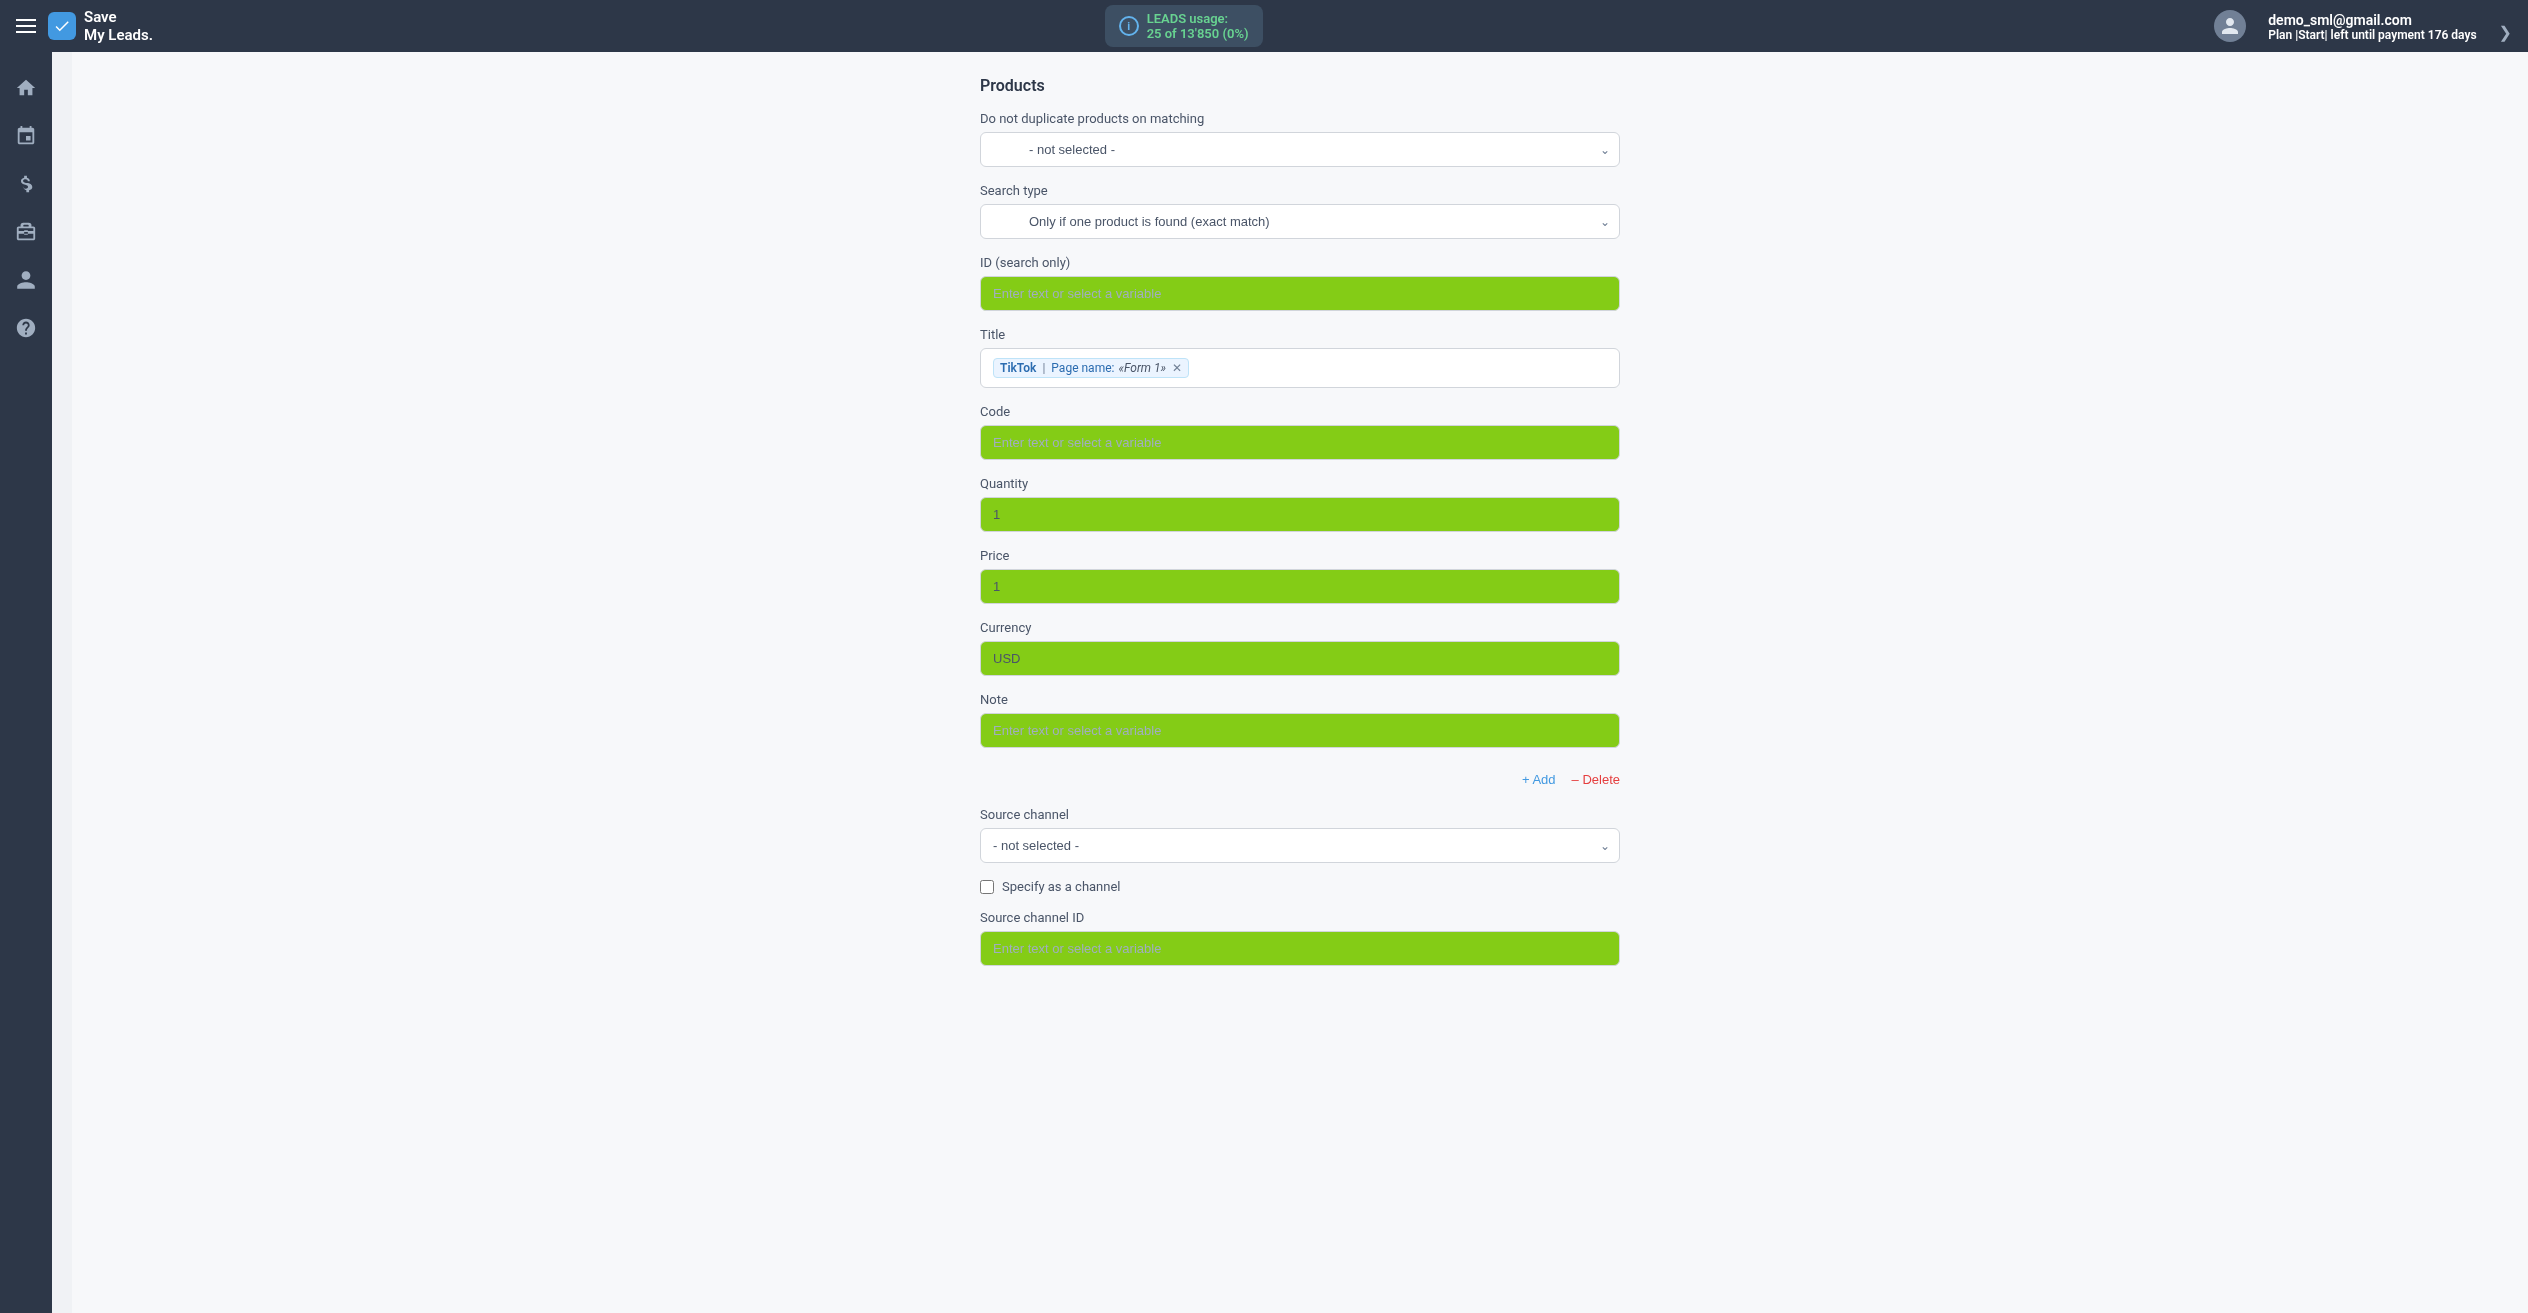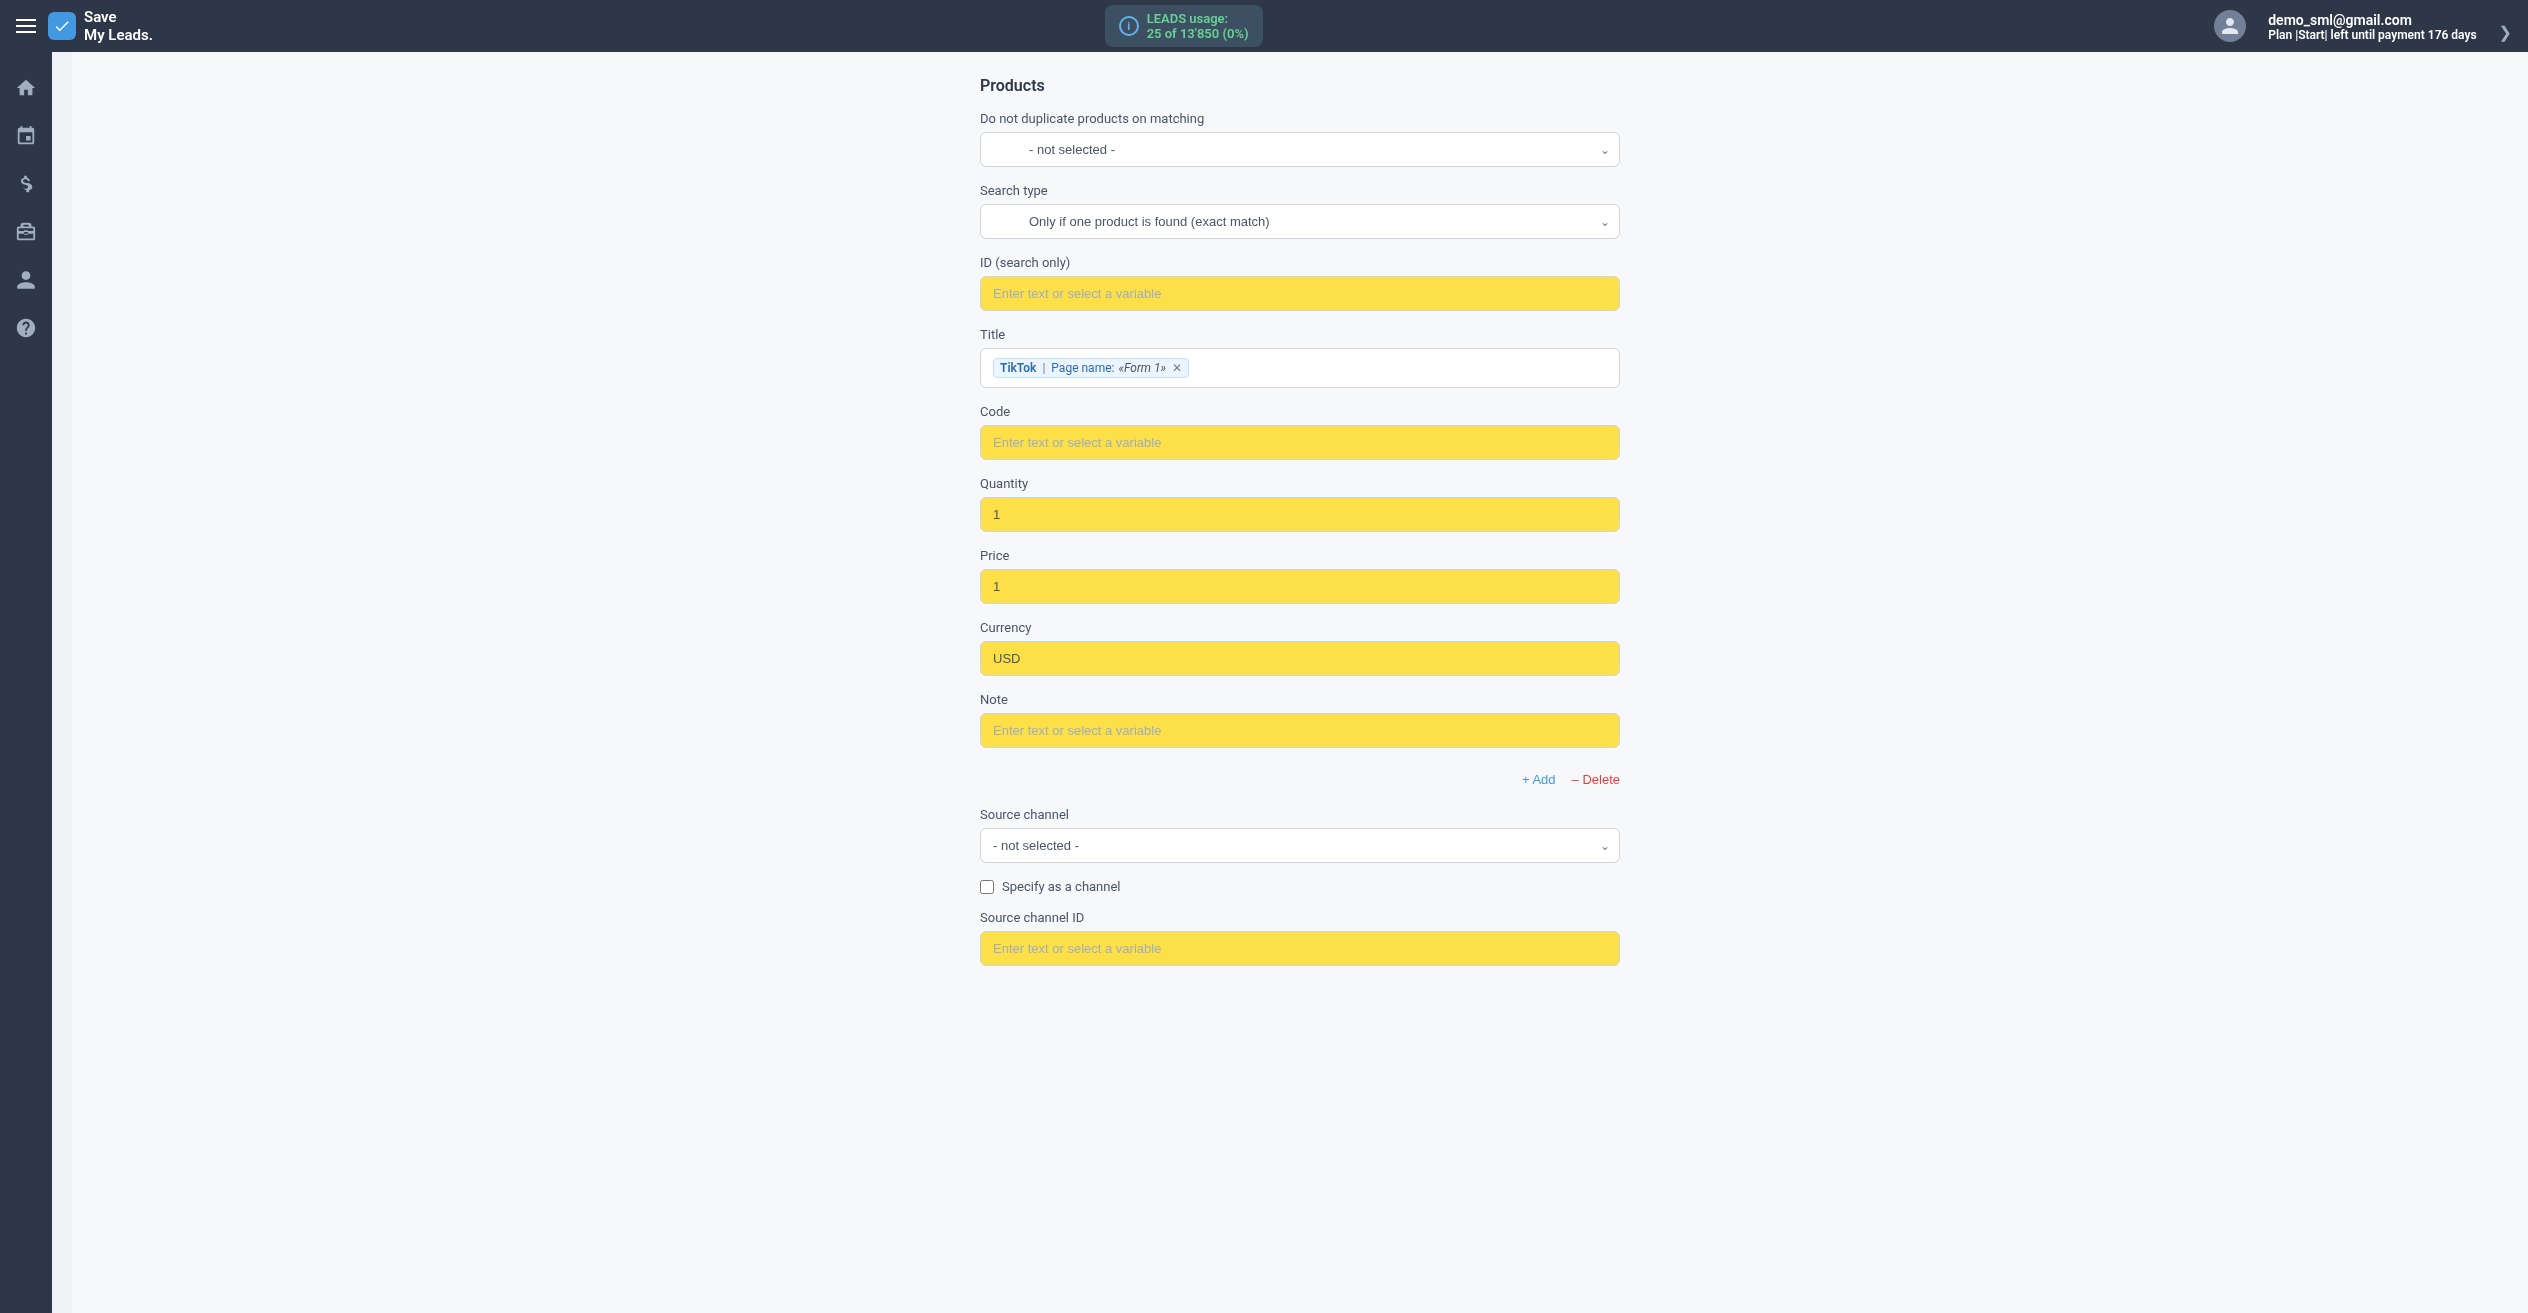--- a/index.html
+++ b/index.html
@@ -131,21 +131,21 @@
     }
 
     
     .text-input {
       width: 100%;
       border: 1px solid #d1d5db;
       border-radius: 6px;
       padding: 9px 12px;
       font-size: 13px;
       color: #4a5568;
-      background: #fde047;
+      background: #84cc16;
       outline: none;
     }
     .text-input::placeholder { color: #a0aec0; }
 
     
     .tag-input-field {
       width: 100%;
       border: 1px solid #d1d5db;
       border-radius: 6px;
       padding: 6px 12px;

